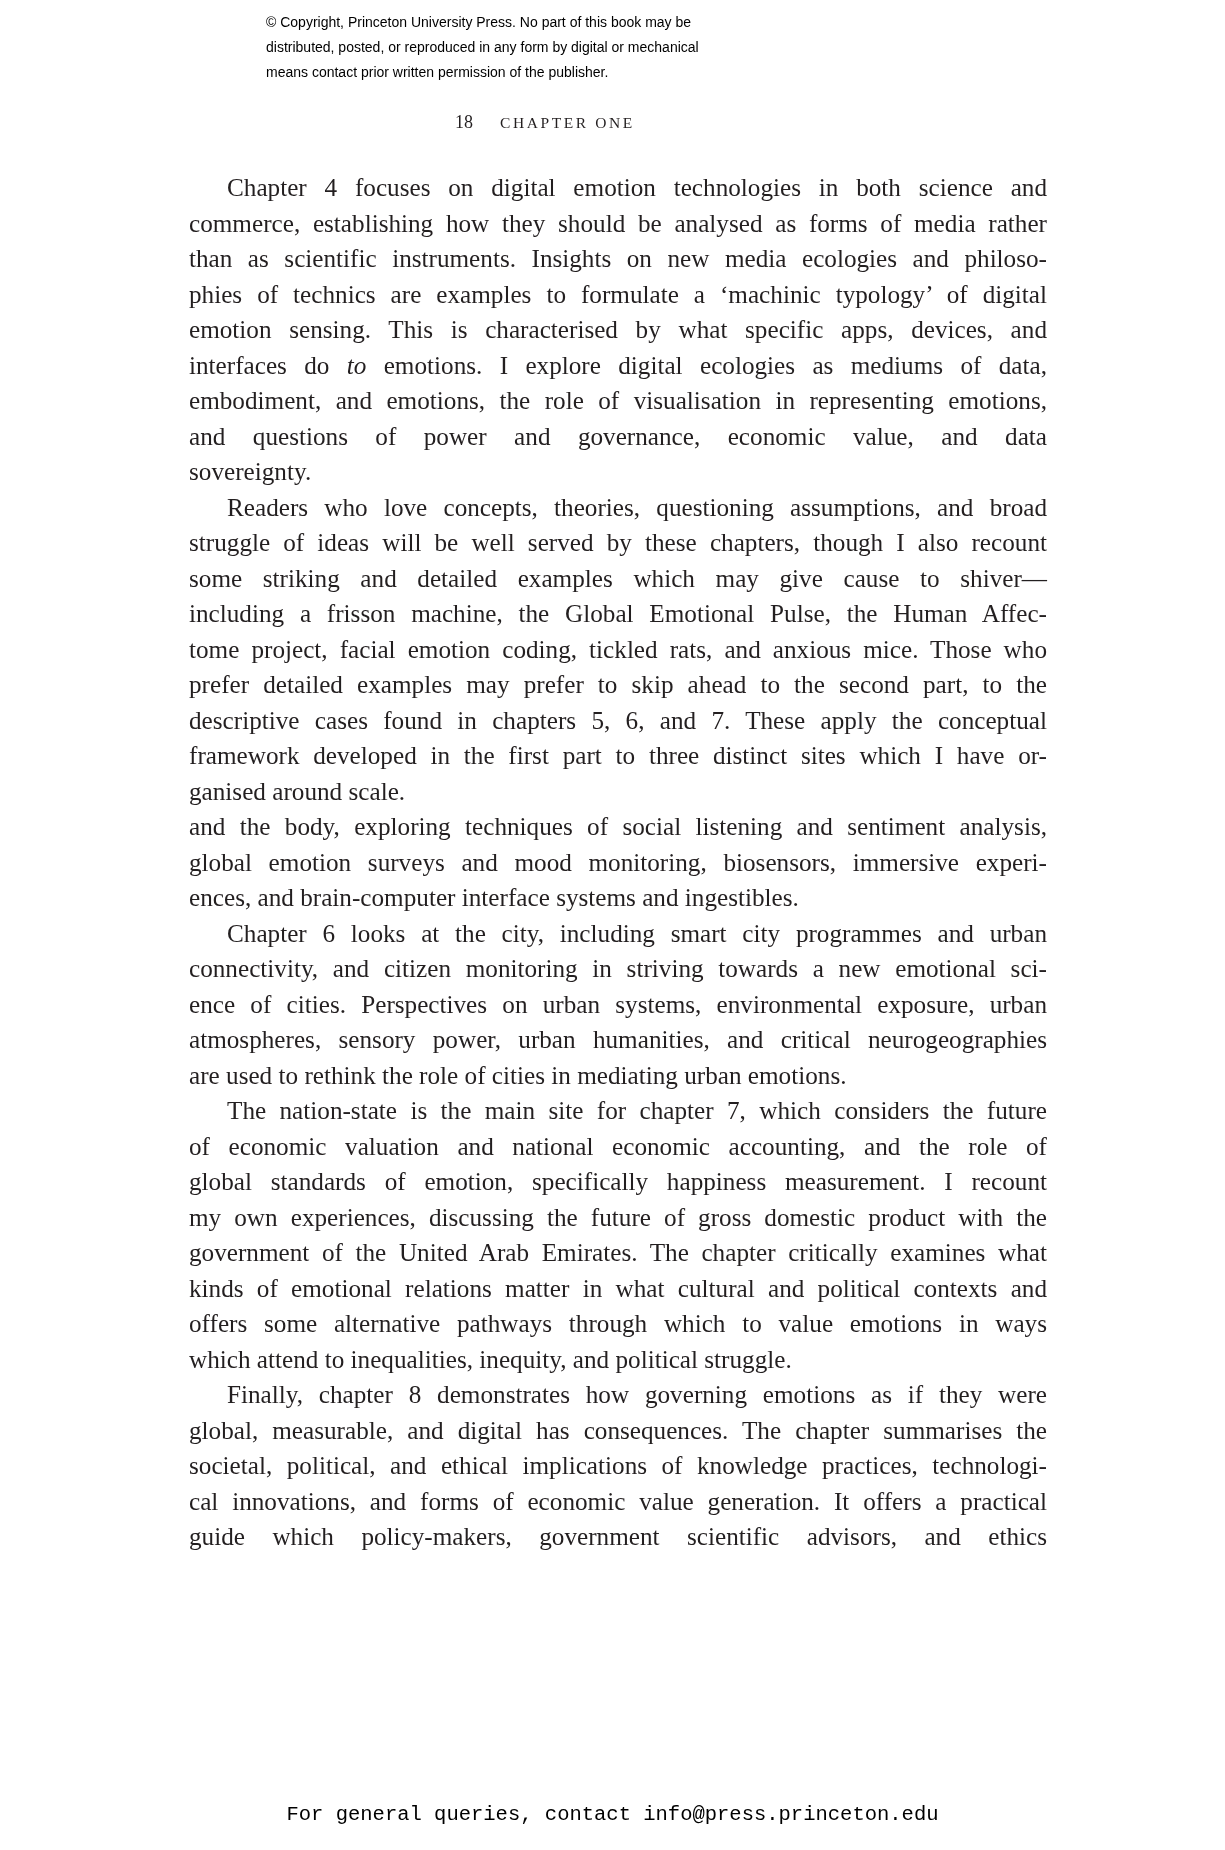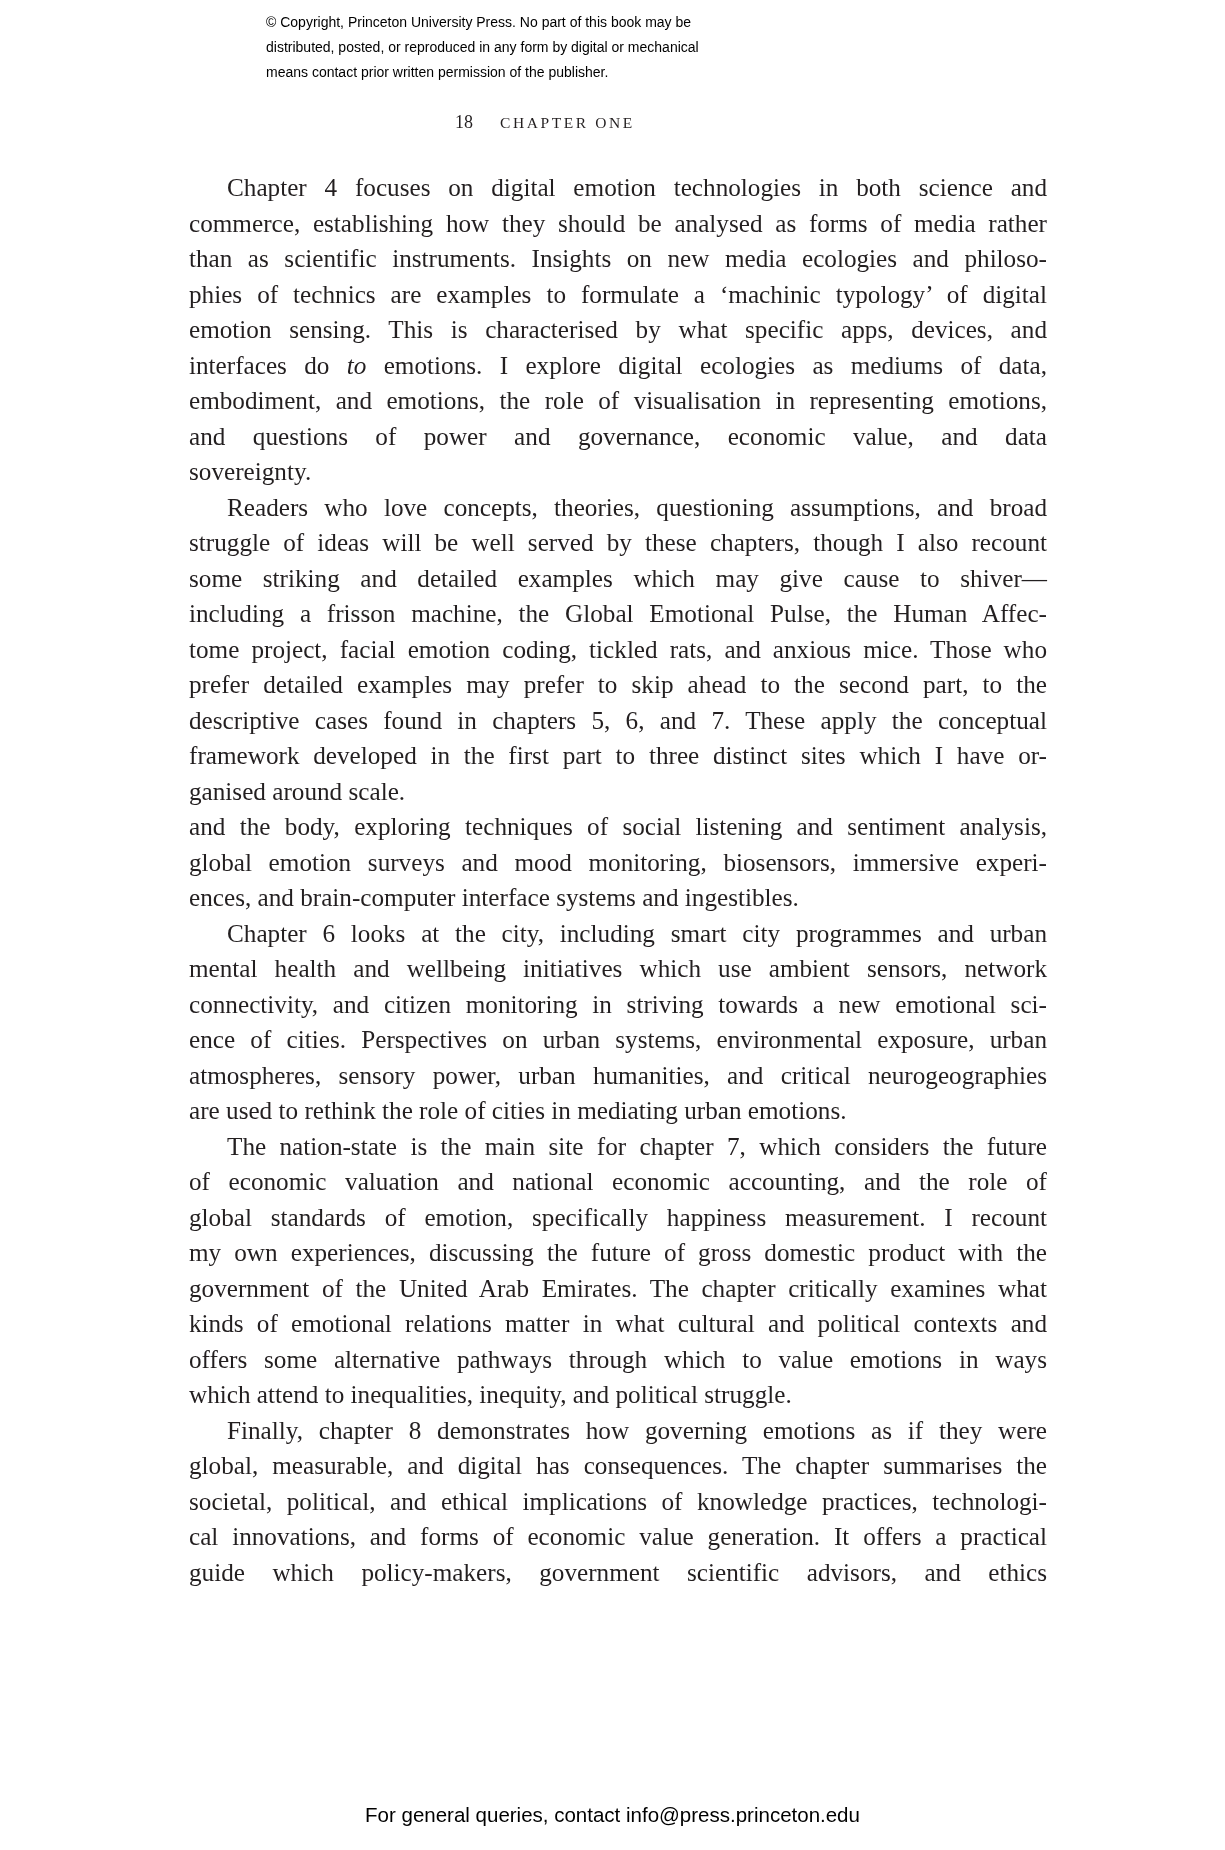--- a/index.html
+++ b/index.html
@@ -22,21 +22,21 @@
       font-family: "Liberation Serif", serif; font-size: 25.2px; line-height: 35.5px;
       color: #231f20;
     }
     .body-text p { margin: 0; }
     .line { display: block; white-space: nowrap; text-align: justify; text-align-last: justify; height: 35.5px; }
     .line.last { text-align-last: left; }
     .line.indent { padding-left: 38px; }
     .line i { font-style: italic; }
     .footer {
       position: absolute; left: 0; width: 1225px; top: 1803px; text-align: center;
-      font-family: Liberation Sans, sans-serif; font-size: 20.5px; color: #000;
+      font-family: Liberation Mono, monospace; font-size: 20.5px; color: #000;
     }
   </style>
 </head>
 <body>
 
 <div class="copyright">
   <span>© Copyright, Princeton University Press. No part of this book may be</span>
   <span>distributed, posted, or reproduced in any form by digital or mechanical</span>
   <span>means contact prior written permission of the publisher.</span>
 </div>
@@ -69,21 +69,20 @@
       <span class="line">framework developed in the first part to three distinct sites which I have or-</span>
       <span class="line last">ganised around scale.</span>
     </p>
     <p>
       <span class="line">and the body, exploring techniques of social listening and sentiment analysis,</span>
       <span class="line">global emotion surveys and mood monitoring, biosensors, immersive experi-</span>
       <span class="line last">ences, and brain-computer interface systems and ingestibles.</span>
     </p>
     <p>
       <span class="line indent">Chapter 6 looks at the city, including smart city programmes and urban</span>
-      <span class="line">mental health and wellbeing initiatives which use ambient sensors, network</span>
       <span class="line">connectivity, and citizen monitoring in striving towards a new emotional sci-</span>
       <span class="line">ence of cities. Perspectives on urban systems, environmental exposure, urban</span>
       <span class="line">atmospheres, sensory power, urban humanities, and critical neurogeographies</span>
       <span class="line last">are used to rethink the role of cities in mediating urban emotions.</span>
     </p>
     <p>
       <span class="line indent">The nation-state is the main site for chapter 7, which considers the future</span>
       <span class="line">of economic valuation and national economic accounting, and the role of</span>
       <span class="line">global standards of emotion, specifically happiness measurement. I recount</span>
       <span class="line">my own experiences, discussing the future of gross domestic product with the</span>

